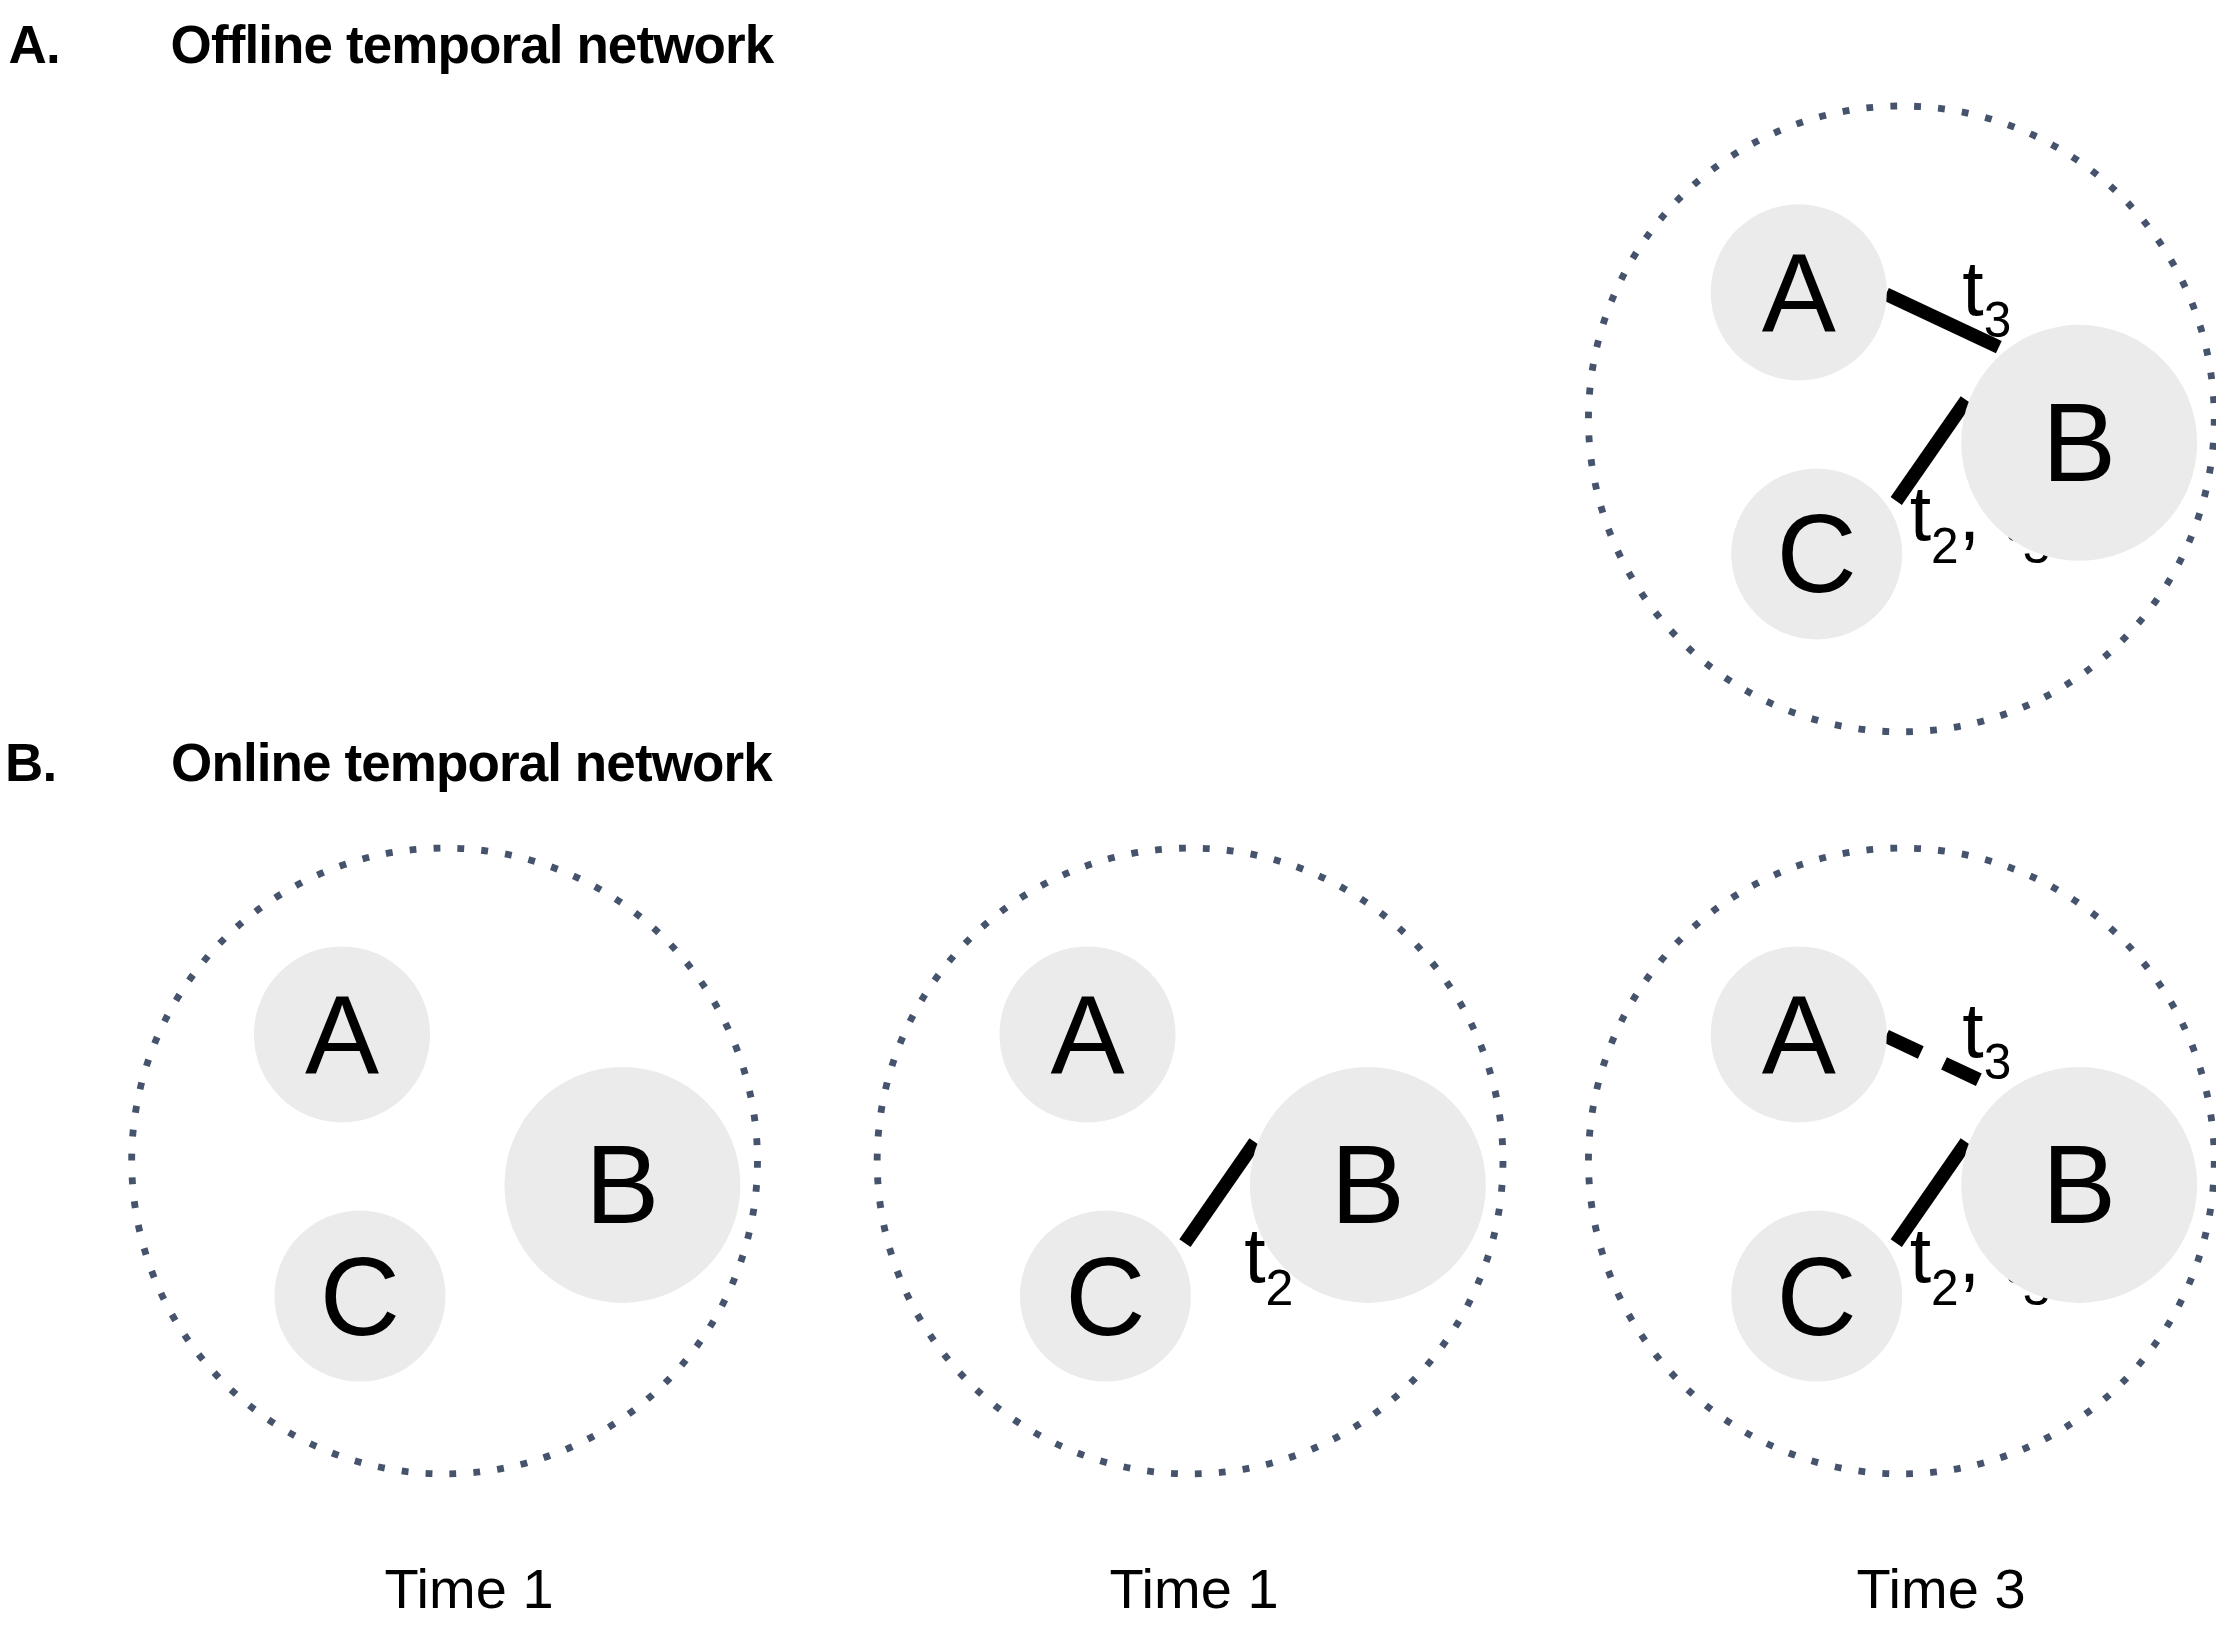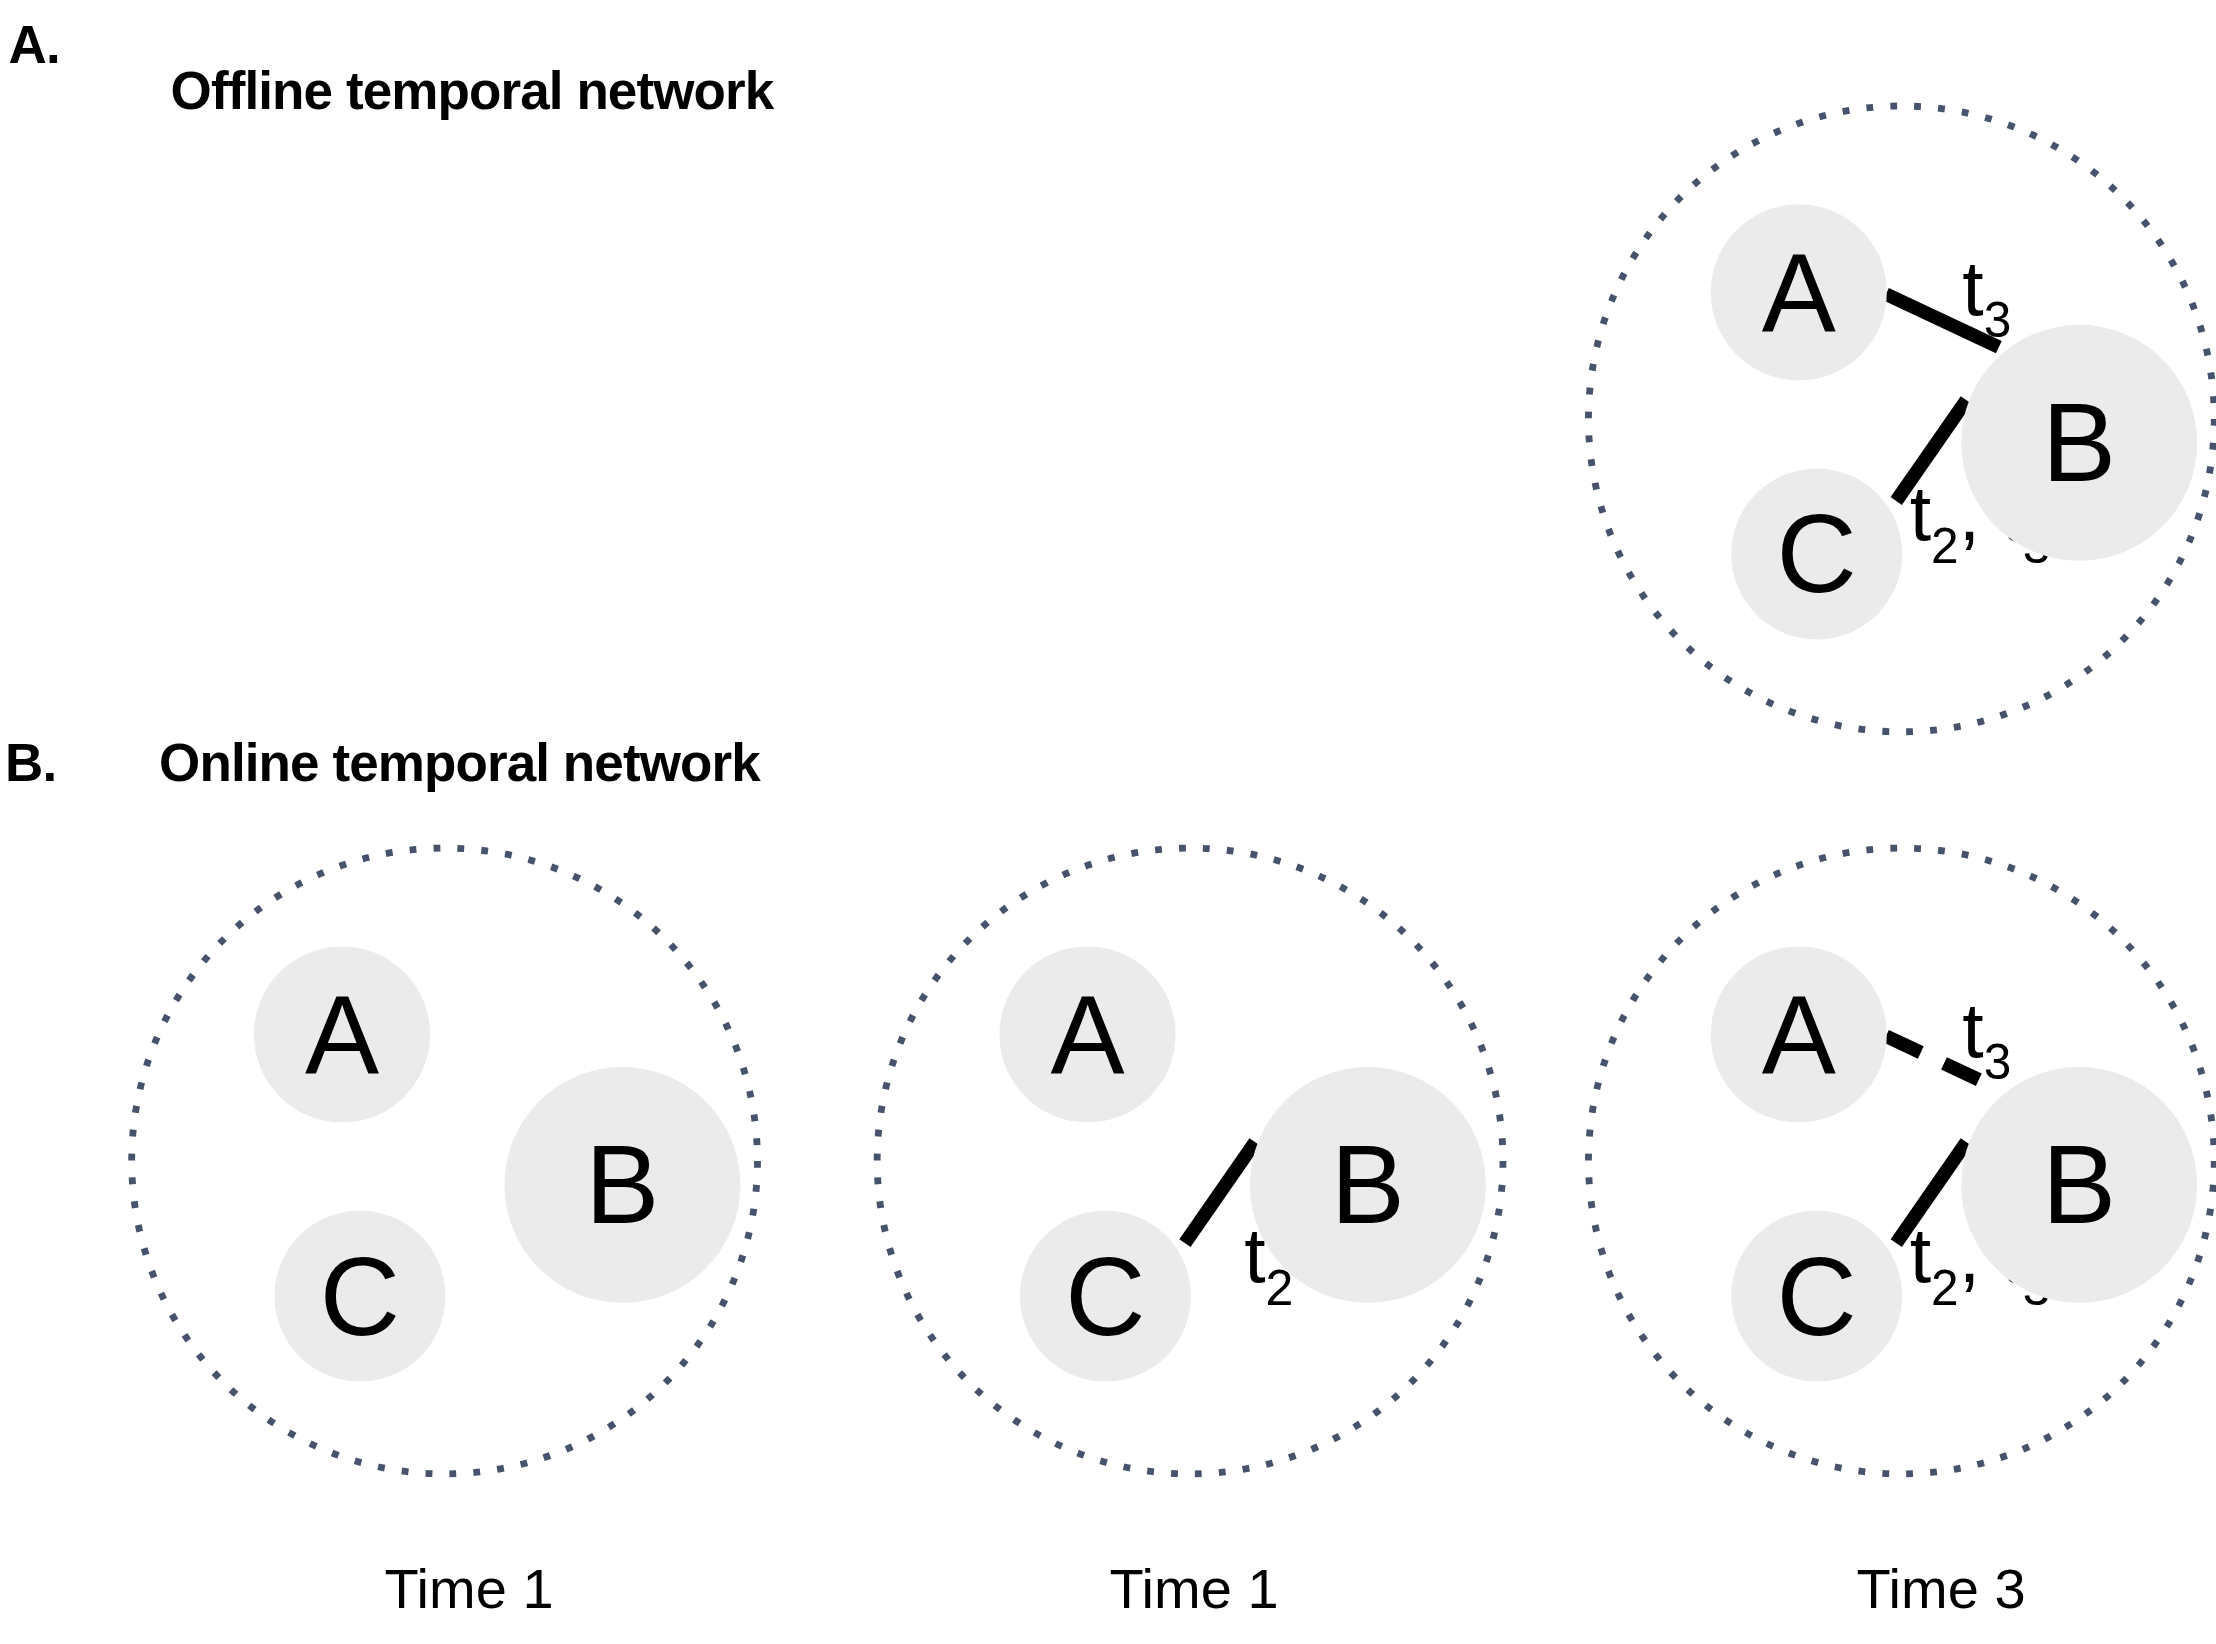--- a/index.html
+++ b/index.html
@@ -16,23 +16,23 @@
     display: flex;
     font-weight: 700;
     font-size: 53px;
     color: #000000;
     letter-spacing: -0.9px;
     white-space: nowrap;
   }
   .panel-header .prefix { position: absolute; left: 0; top: 0; }
   .panel-header .title  { position: absolute; top: 0; }
   #header-a { left: 8.6px; top: 13.7px; width: 1026px; height: 68px; }
-  #header-a .title { left: 162px; margin-top: 46px; }
+  #header-a .title { left: 162px; }
   #header-b { left: 5.1px; top: 732px; width: 1026px; height: 68px; }
-  #header-b .title { left: 154px; }
+  #header-b .title { left: 166px; }
   .time-label {
     position: absolute;
     top: 1556px;
     transform: translateX(-50%);
     font-size: 56px;
     color: #000000;
     white-space: nowrap;
   }
   #diagram { position: absolute; left: 0; top: 0; }
   svg text { font-family: "Liberation Sans", sans-serif; }

